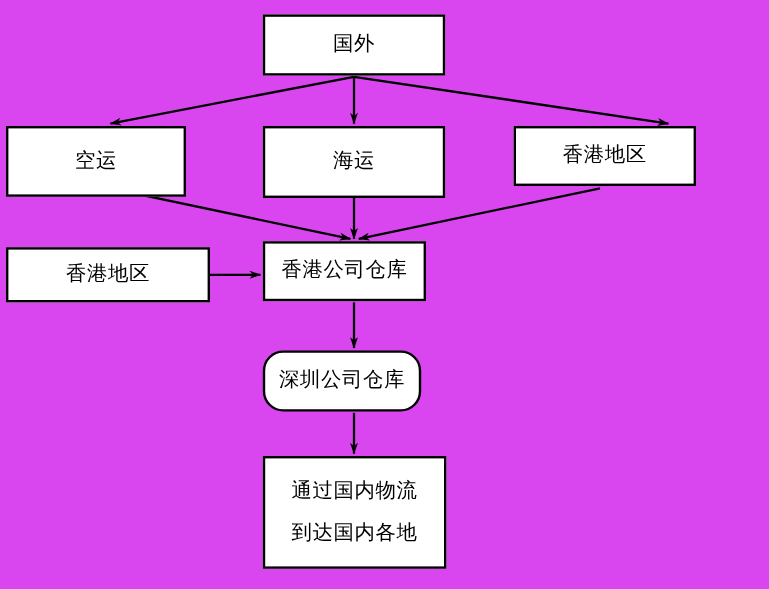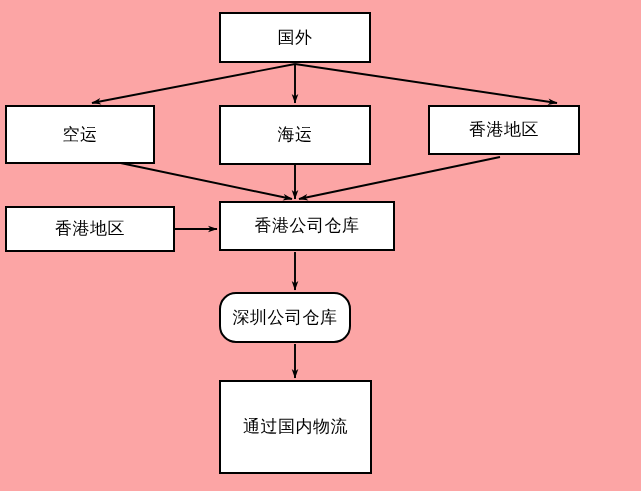--- a/index.html
+++ b/index.html
@@ -5,21 +5,21 @@
 <style>
   html, body {
     margin: 0;
     padding: 0;
     background: #ffffff;
   }
   #canvas {
     position: relative;
     width: 641px;
     height: 491px;
-    background: #fca5a5;
+    background: #d946ef;
     overflow: hidden;
     font-family: "DejaVu Sans", "Liberation Sans", sans-serif;
   }
   .node {
     position: absolute;
     box-sizing: border-box;
     border: 2px solid #000000;
     background: #ffffff;
     display: flex;
     flex-direction: column;
@@ -82,25 +82,26 @@
   </div>
 
   <div class="node" style="left:428px; top:105px; width:152px; height:50px;">
     <span class="line1">香港地区</span>
   </div>
 
   <div class="node" style="left:5px; top:206px; width:170px; height:46px;">
     <span class="line1">香港地区</span>
   </div>
 
-  <div class="node" style="left:219px; top:201px; width:176px; height:50px;">
+  <div class="node" style="left:219px; top:201px; width:136px; height:50px;">
     <span class="line1">香港公司仓库</span>
   </div>
 
   <div class="node" style="left:219px; top:292px; width:132px; height:51px;border-radius:17px;">
     <span class="line1">深圳公司仓库</span>
   </div>
 
   <div class="node" style="left:219px; top:380px; width:153px; height:94px;">
     <span class="line1">通过国内物流</span>
+    <span class="line2">到达国内各地</span>
   </div>
 
 </div>
 
 </body></html>

